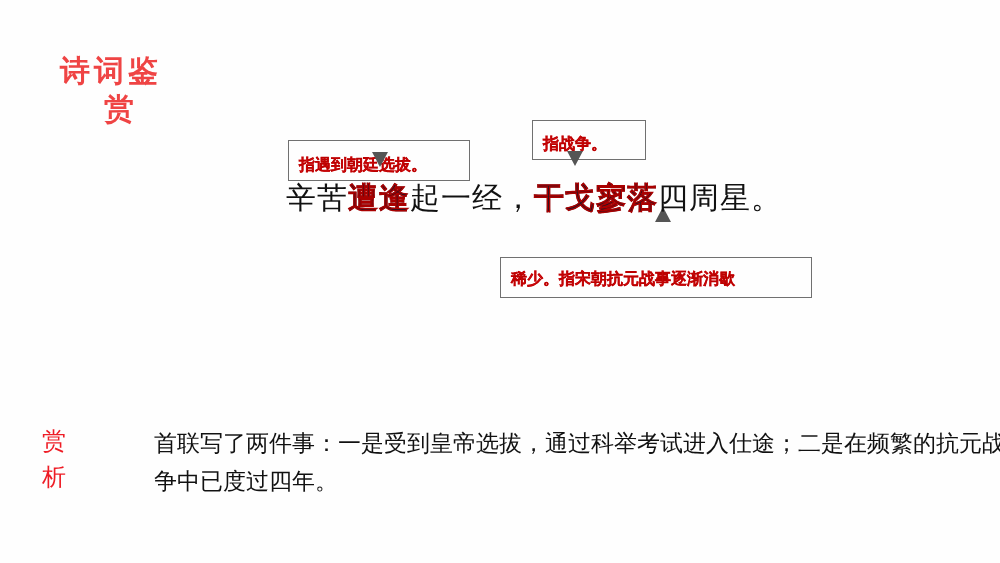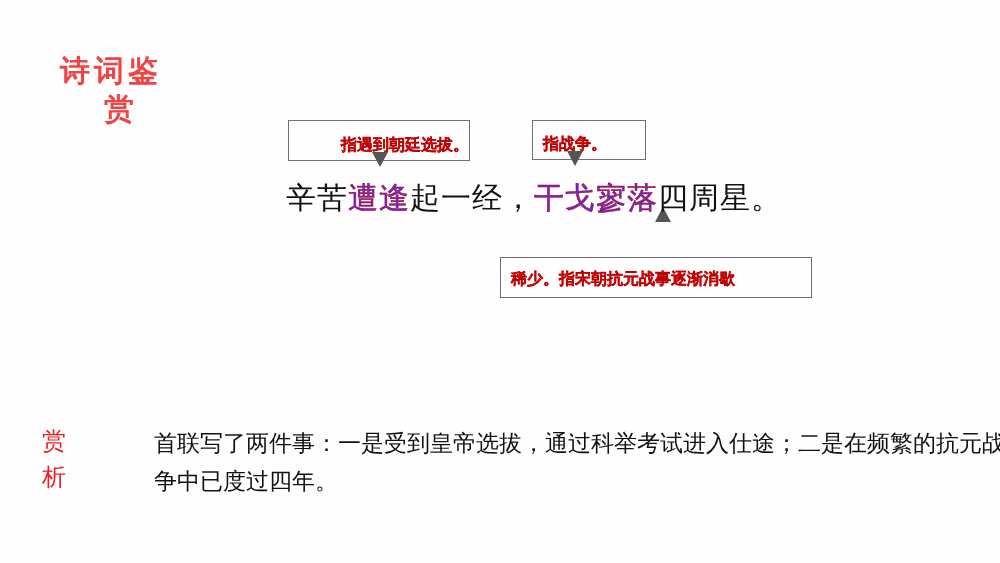--- a/index.html
+++ b/index.html
@@ -5,33 +5,33 @@
   html, body { margin:0; padding:0; }
   body { width:1000px; height:563px; background:#fefefe; position:relative; overflow:hidden;
          font-family:"DejaVu Sans","Liberation Sans",sans-serif; }
   .title { position:absolute; color:#ef4444; font-weight:bold; font-size:30px; line-height:38px;
            letter-spacing:4px; text-align:center; }
   #t1 { left:60px; top:52px; }
   #t2 { left:104px; top:90px; }
   .note { position:absolute; border:1.5px solid #707070; background:#fefefe; color:#ee1c25;
           font-weight:bold; font-size:16px; display:flex; align-items:center; box-sizing:border-box;
           -webkit-text-stroke:0.3px #b00; }
-  #n1 { left:288px; top:120px; width:182px; height:41px; padding:10px 0 0 10px;justify-content:flex-end; }
+  #n1 { left:288px; top:140px; width:182px; height:41px; padding:10px 0 0 10px; }
   #n2 { left:532px; top:120px; width:114px; height:40px; padding:8px 0 0 10px; }
   #n3 { left:500px; top:222px; width:312px; height:41px; padding:4px 0 0 10px;margin-top:35px; }
   .arrow-down { position:absolute; width:0; height:0; border-left:8px solid transparent;
                 border-right:8px solid transparent; border-top:15px solid #555; }
   .arrow-up { position:absolute; width:0; height:0; border-left:8px solid transparent;
               border-right:8px solid transparent; border-bottom:15px solid #555; }
   #a1 { left:372px; top:152px; }
   #a2 { left:567px; top:151px; }
   #a3 { left:655px; top:207px; }
   .verse { position:absolute; left:286px; top:178px; font-size:30px; color:#111; letter-spacing:1px;
            white-space:nowrap; }
-  .verse .hl { color:#6d28d9; -webkit-text-stroke:0.5px #a00; }
+  .verse .hl { color:#0f172a;font-weight:bold; -webkit-text-stroke:0.5px #a00; }
   .label { position:absolute; left:42px; color:#ee1c25; font-size:24px; line-height:36px; }
   #l1 { top:423px; } #l2 { top:459px; }
   .analysis { position:absolute; left:106px; top:424px; width:870px; font-size:23px; line-height:38px;
               color:#111;margin-left:48px; }
 </style>
 </head>
 <body>
 
 <div id="t1" class="title">诗词鉴</div>
 <div id="t2" class="title">赏</div>

